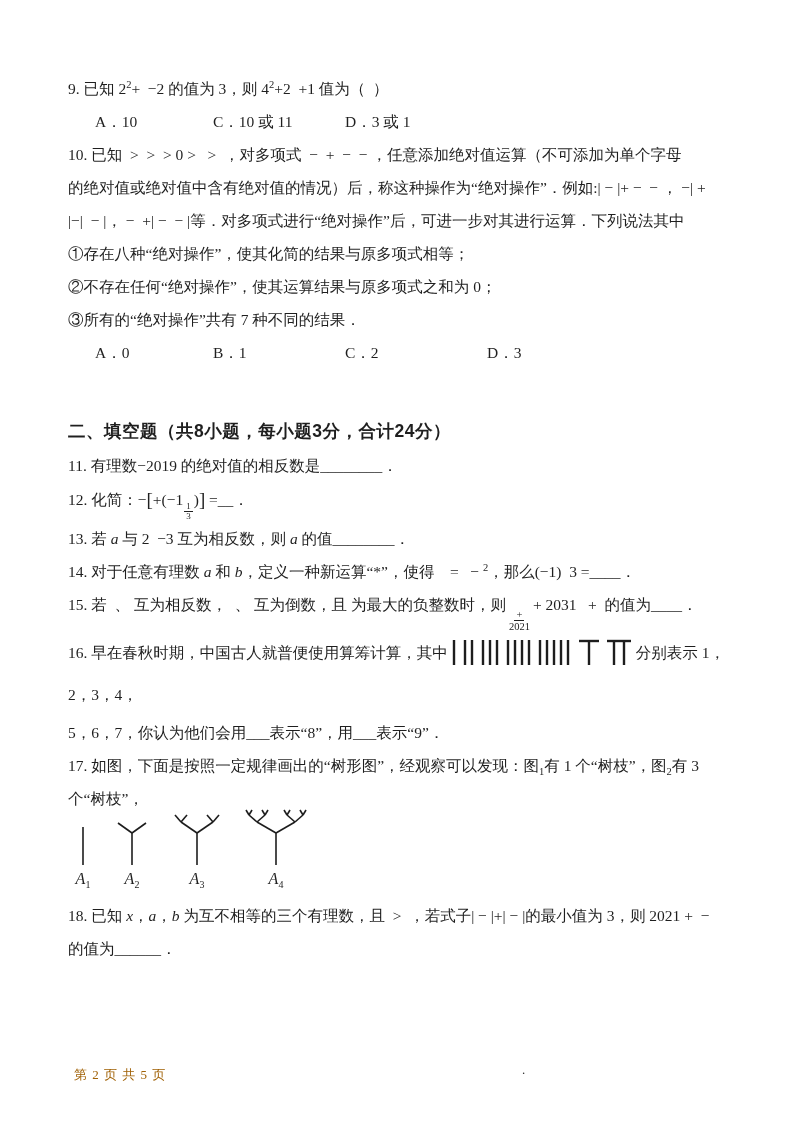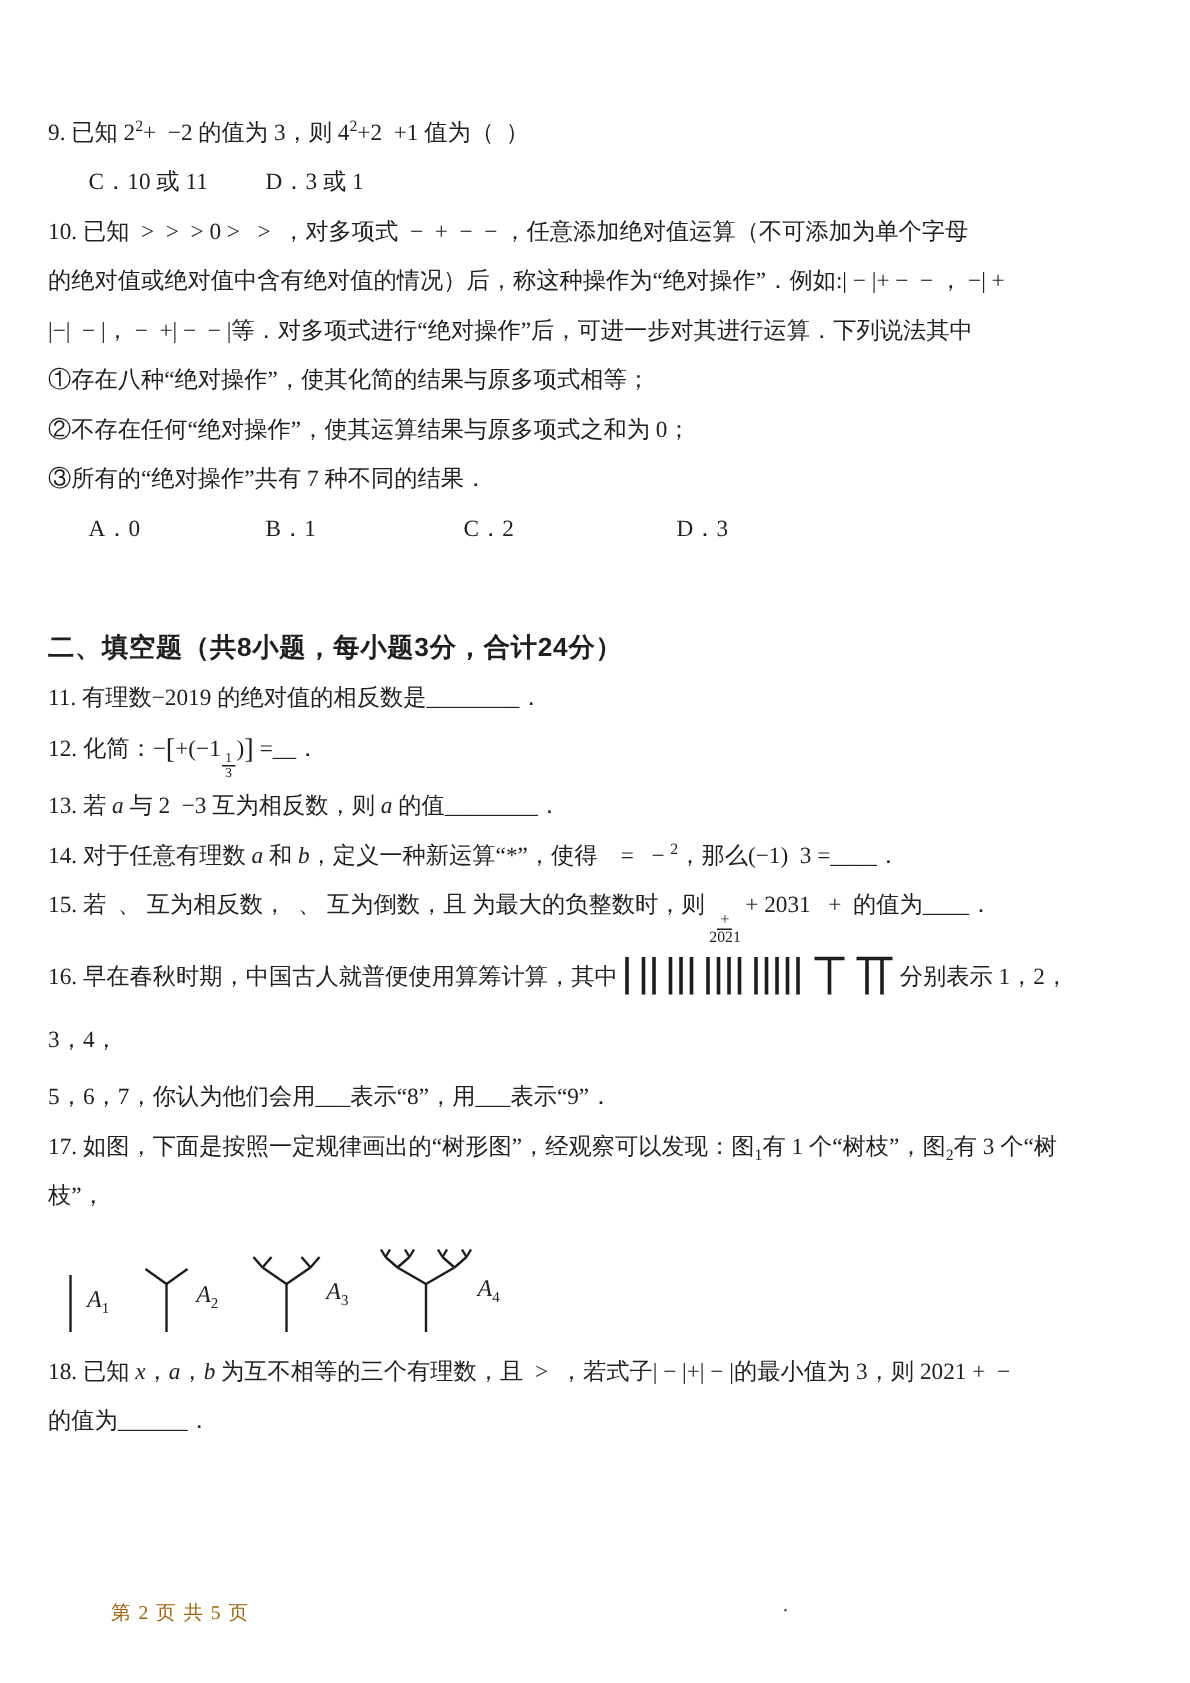--- a/index.html
+++ b/index.html
@@ -2,21 +2,21 @@
 <html><head>
 <meta charset="utf-8">
 <style>
   html,body { margin:0; padding:0; background:#ffffff; }
   body {
     width:793px; height:1122px; position:relative; overflow:hidden;
     font-family:"Liberation Serif","DejaVu Serif",serif;
     color:#1f1f1f; font-size:15.5px;
   }
   .page { position:relative; width:793px; height:1122px; background:#fff; }
-  .content { padding:72px 66px 0 32px; }
+  .content { padding:72px 66px 0 68px; }
   .line { white-space:pre-wrap; line-height:33px; }
   .options { display:flex; padding-left:27px; line-height:33px; white-space:pre-wrap; }
   .options span:nth-child(1){ width:118px; }
   .options span:nth-child(2){ width:132px; }
   .options span:nth-child(3){ width:142px; }
   .heading {
     margin-top:44px; line-height:36px; font-weight:bold; font-size:17.5px;
     font-family:"Liberation Sans","DejaVu Sans",sans-serif; letter-spacing:0.5px;
   }
   sup.e { font-size:10.5px; vertical-align:6px; line-height:0; }
@@ -25,38 +25,39 @@
   .frac { display:inline-flex; flex-direction:column; align-items:center;
           vertical-align:-8px; line-height:1.05; font-size:10.5px; margin:0 1px; }
   .frac .num { border-bottom:1px solid #1f1f1f; padding:0 2px; }
   .frac .den { padding:0 2px; }
   .frac.small { font-size:9px; vertical-align:-4px; }
   .bbr { font-size:19px; vertical-align:-1px; }
   .q16l1 { line-height:42px; }
   .rods { vertical-align:-9px; margin:0 2px; }
   .q12l { line-height:35px; }
   .trees { display:flex; align-items:flex-end; gap:18px; margin:4px 0 0 4px; height:74px; }
-  .tree { display:flex; flex-direction:row; align-items:center; }
+  .tree { display:flex; flex-direction:column; align-items:center; }
   .tree-label { font-size:16px; line-height:16px; margin-top:2px; }
   .tree-label i { font-family:"Liberation Serif",serif; }
   .tree-label sub { font-size:10px; }
   .q18first { margin-top:6px; }
   .footer { position:absolute; left:74px; top:1066px; font-size:13px; color:#a16207;
             letter-spacing:1px; }
   .stray-dot { position:absolute; left:522px; top:1062px; font-size:13px; color:#333; }
   svg { display:block; }
 </style>
 </head>
 <body>
 
 <div class="page">
   <div class="content">
 
     <div class="line"><span>9. 已知 2</span><sup class="e">2</sup><span>+  −2 的值为 3，则 4</span><sup class="e">2</sup><span>+2  +1 值为（  ）</span></div>
     <div class="options">
+      <span>A．10</span>
       <span>C．10 或 11</span>
       <span>D．3 或 1</span>
     </div>
 
     <div class="line">10. 已知  &gt;  &gt;  &gt; 0 &gt;   &gt;  ，对多项式  −  +  −  − ，任意添加绝对值运算（不可添加为单个字母</div>
     <div class="line">的绝对值或绝对值中含有绝对值的情况）后，称这种操作为“绝对操作”．例如:| − |+ −  − ， −| +</div>
     <div class="line">|−|  − |， −  +| −  − |等．对多项式进行“绝对操作”后，可进一步对其进行运算．下列说法其中</div>
     <div class="line">①存在八种“绝对操作”，使其化简的结果与原多项式相等；</div>
     <div class="line">②不存在任何“绝对操作”，使其运算结果与原多项式之和为 0；</div>
     <div class="line">③所有的“绝对操作”共有 7 种不同的结果．</div>

